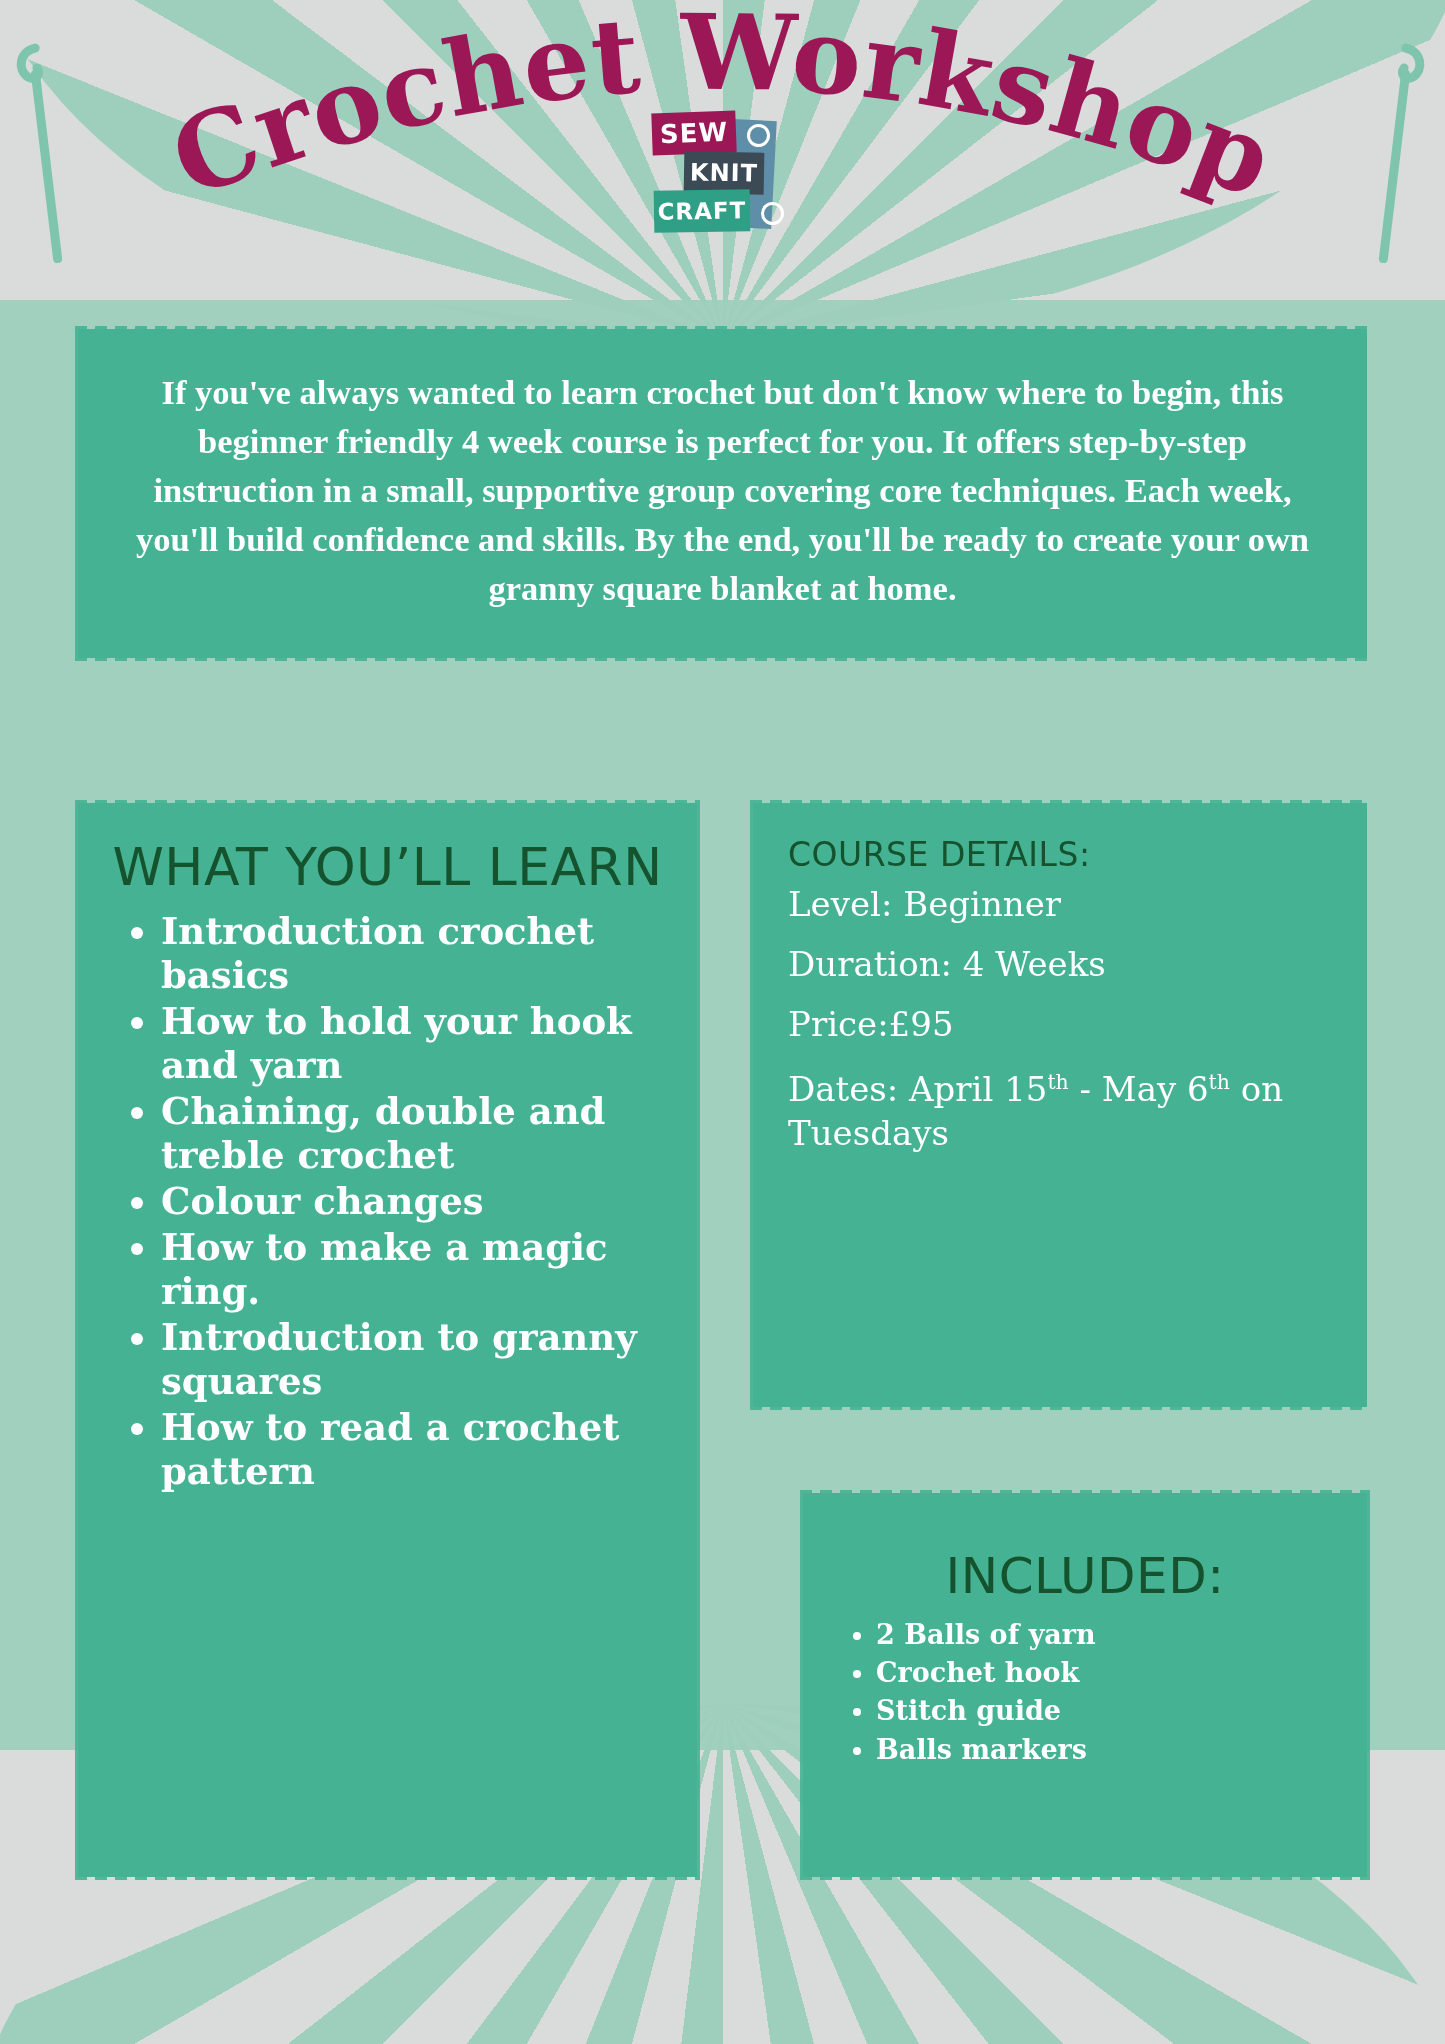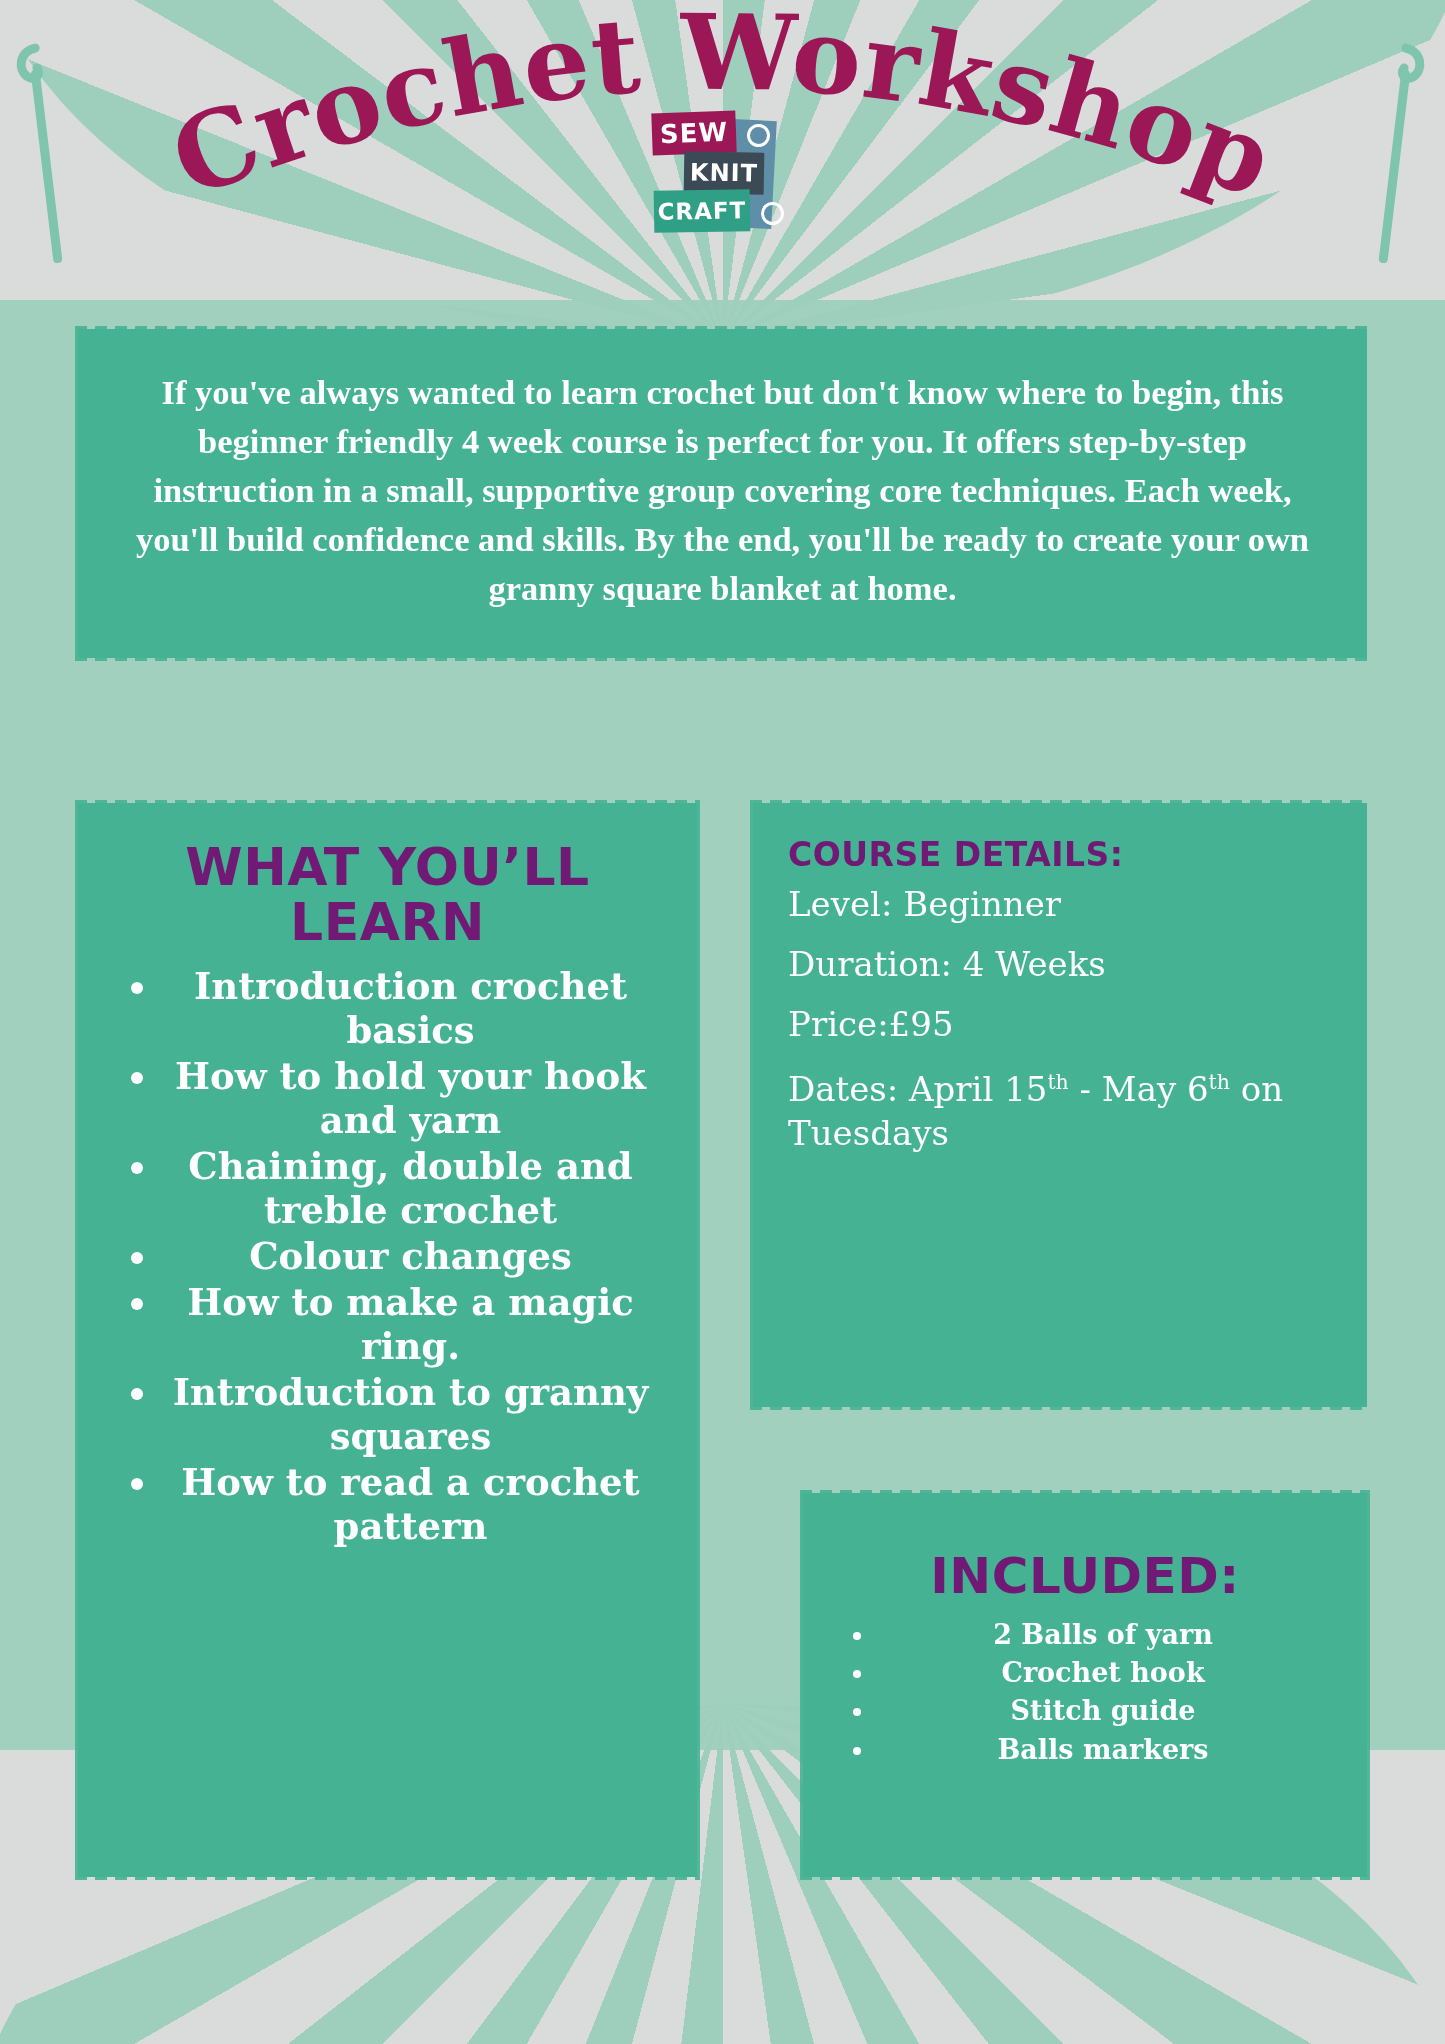--- a/index.html
+++ b/index.html
@@ -204,23 +204,23 @@
   #included-panel {
     left: 810px;
     top: 1500px;
     width: 550px;
     height: 370px;
     padding: 26px 26px 20px;
     box-sizing: border-box;
   }
 
   .panel-title {
-    color: #701a75;
+    color: #14532d;
     font-family: "DejaVu Sans", sans-serif;
-    font-weight: bold;
+    font-weight: normal;
     margin: 0 0 14px;
     line-height: 1.06;
   }
   #learn-panel .panel-title {
     font-size: 52px;
     text-align: center;
     letter-spacing: .5px;
   }
   #details-panel .panel-title {
     font-size: 33px;
@@ -231,21 +231,20 @@
     font-size: 50px;
     text-align: center;
     letter-spacing: .5px;
     margin-top: 24px;
   }
 
   ul.bullets {
     margin: 4px;
     padding-left: 46px;
     color: #ffffff;
-    text-align: center;
   }
   ul.bullets li {
     font-family: "DejaVu Serif", serif;
     font-weight: bold;
     font-size: 37px;
     line-height: 1.19;
     margin-bottom: 2px;
   }
   #included-panel ul.bullets {
     padding-left: 36px;

